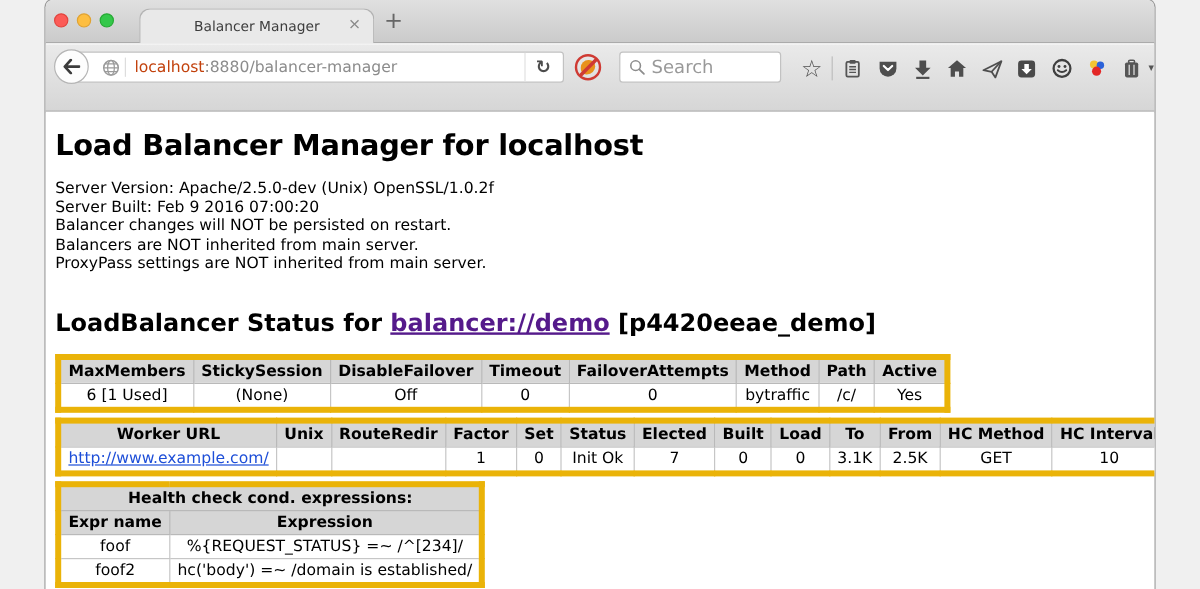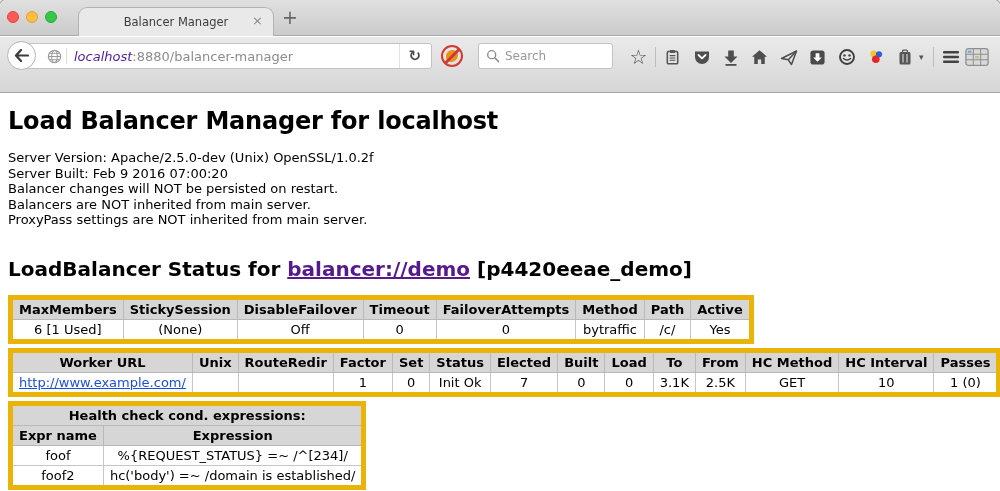--- a/index.html
+++ b/index.html
@@ -1,19 +1,19 @@
 <!DOCTYPE html>
 <html><head>
 <meta charset="utf-8">
 <style>
   * { box-sizing: border-box; margin: 0; padding: 0; }
   html,body { background:#f0f0f0; }
   body { font-family:"DejaVu Sans","Liberation Sans",sans-serif; }
   .window {
-    position:relative; width:1000px; height:491px; background:#fff;
+    position:relative; width:924px; height:491px; background:#fff;
     border-radius:6px 6px 0 0; overflow:hidden; margin:0 auto;
     box-shadow:0 0 0 1px #9a9a9a;
   }
 
   
   .titlebar {
     position:absolute; top:0; left:0; width:100%; height:36px;
     background:linear-gradient(#e0e0e0,#cbcbcb);
     border-bottom:1px solid #ababab;
   }
@@ -49,21 +49,21 @@
     display:flex; align-items:center; justify-content:center; z-index:2;
   }
   .urlbar {
     position:absolute; left:21px; top:6px; width:411px; height:26px;
     background:#fff; border:1px solid #c2c2c2; border-radius:3px;
     display:flex; align-items:center; padding-left:22px; z-index:1;
   }
   .urlbar .globe { margin:0 4px 0 3px; display:flex; }
   .url-sep { width:1px; height:16px; background:#ddd; margin-right:7px; }
   .url-text { font-size:13px; color:#8c8c8c; white-space:nowrap; }
-  .url-text .host { color:#4c1d95;font-style:italic; }
+  .url-text .host { color:#c2410c; }
   .reload {
     margin-left:auto; padding:0 10px 0 8px; border-left:1px solid #e2e2e2;
     align-self:stretch; display:flex; align-items:center;
     font-size:15px; font-weight:bold; color:#4d4d4d;
   }
   .flashblock { position:absolute; left:441px; top:8px; width:22px; height:22px; }
   .fb-blob {
     position:absolute; left:5px; top:5px; width:12px; height:12px;
     background:#e8921c; border-radius:55% 45% 60% 40%;
   }
@@ -74,21 +74,21 @@
     position:absolute; left:9.5px; top:1px; width:3px; height:20px;
     background:#cf3a33; transform:rotate(45deg); border-radius:2px;
   }
   .searchbar {
     position:absolute; left:478px; top:6px; width:135px; height:26px;
     background:#fff; border:1px solid #c2c2c2; border-radius:3px;
     display:flex; align-items:center; padding-left:7px;
   }
   .searchbar input {
     border:none; outline:none; background:transparent; width:95px;
-    font-size:12px; color:#1d4ed8; margin-left:5px;
+    font-size:15px; color:#1d4ed8; margin-left:5px;
     font-family:"DejaVu Sans","Liberation Sans",sans-serif;
   }
   .searchbar input::placeholder { color:#999; }
   .toolbar-icons {
     position:absolute; left:624px; top:0; height:40px; right:0;
     display:flex; align-items:center;
   }
   .ticon {
     width:29px; height:28px; display:flex; align-items:center;
     justify-content:center; flex:0 0 auto;

